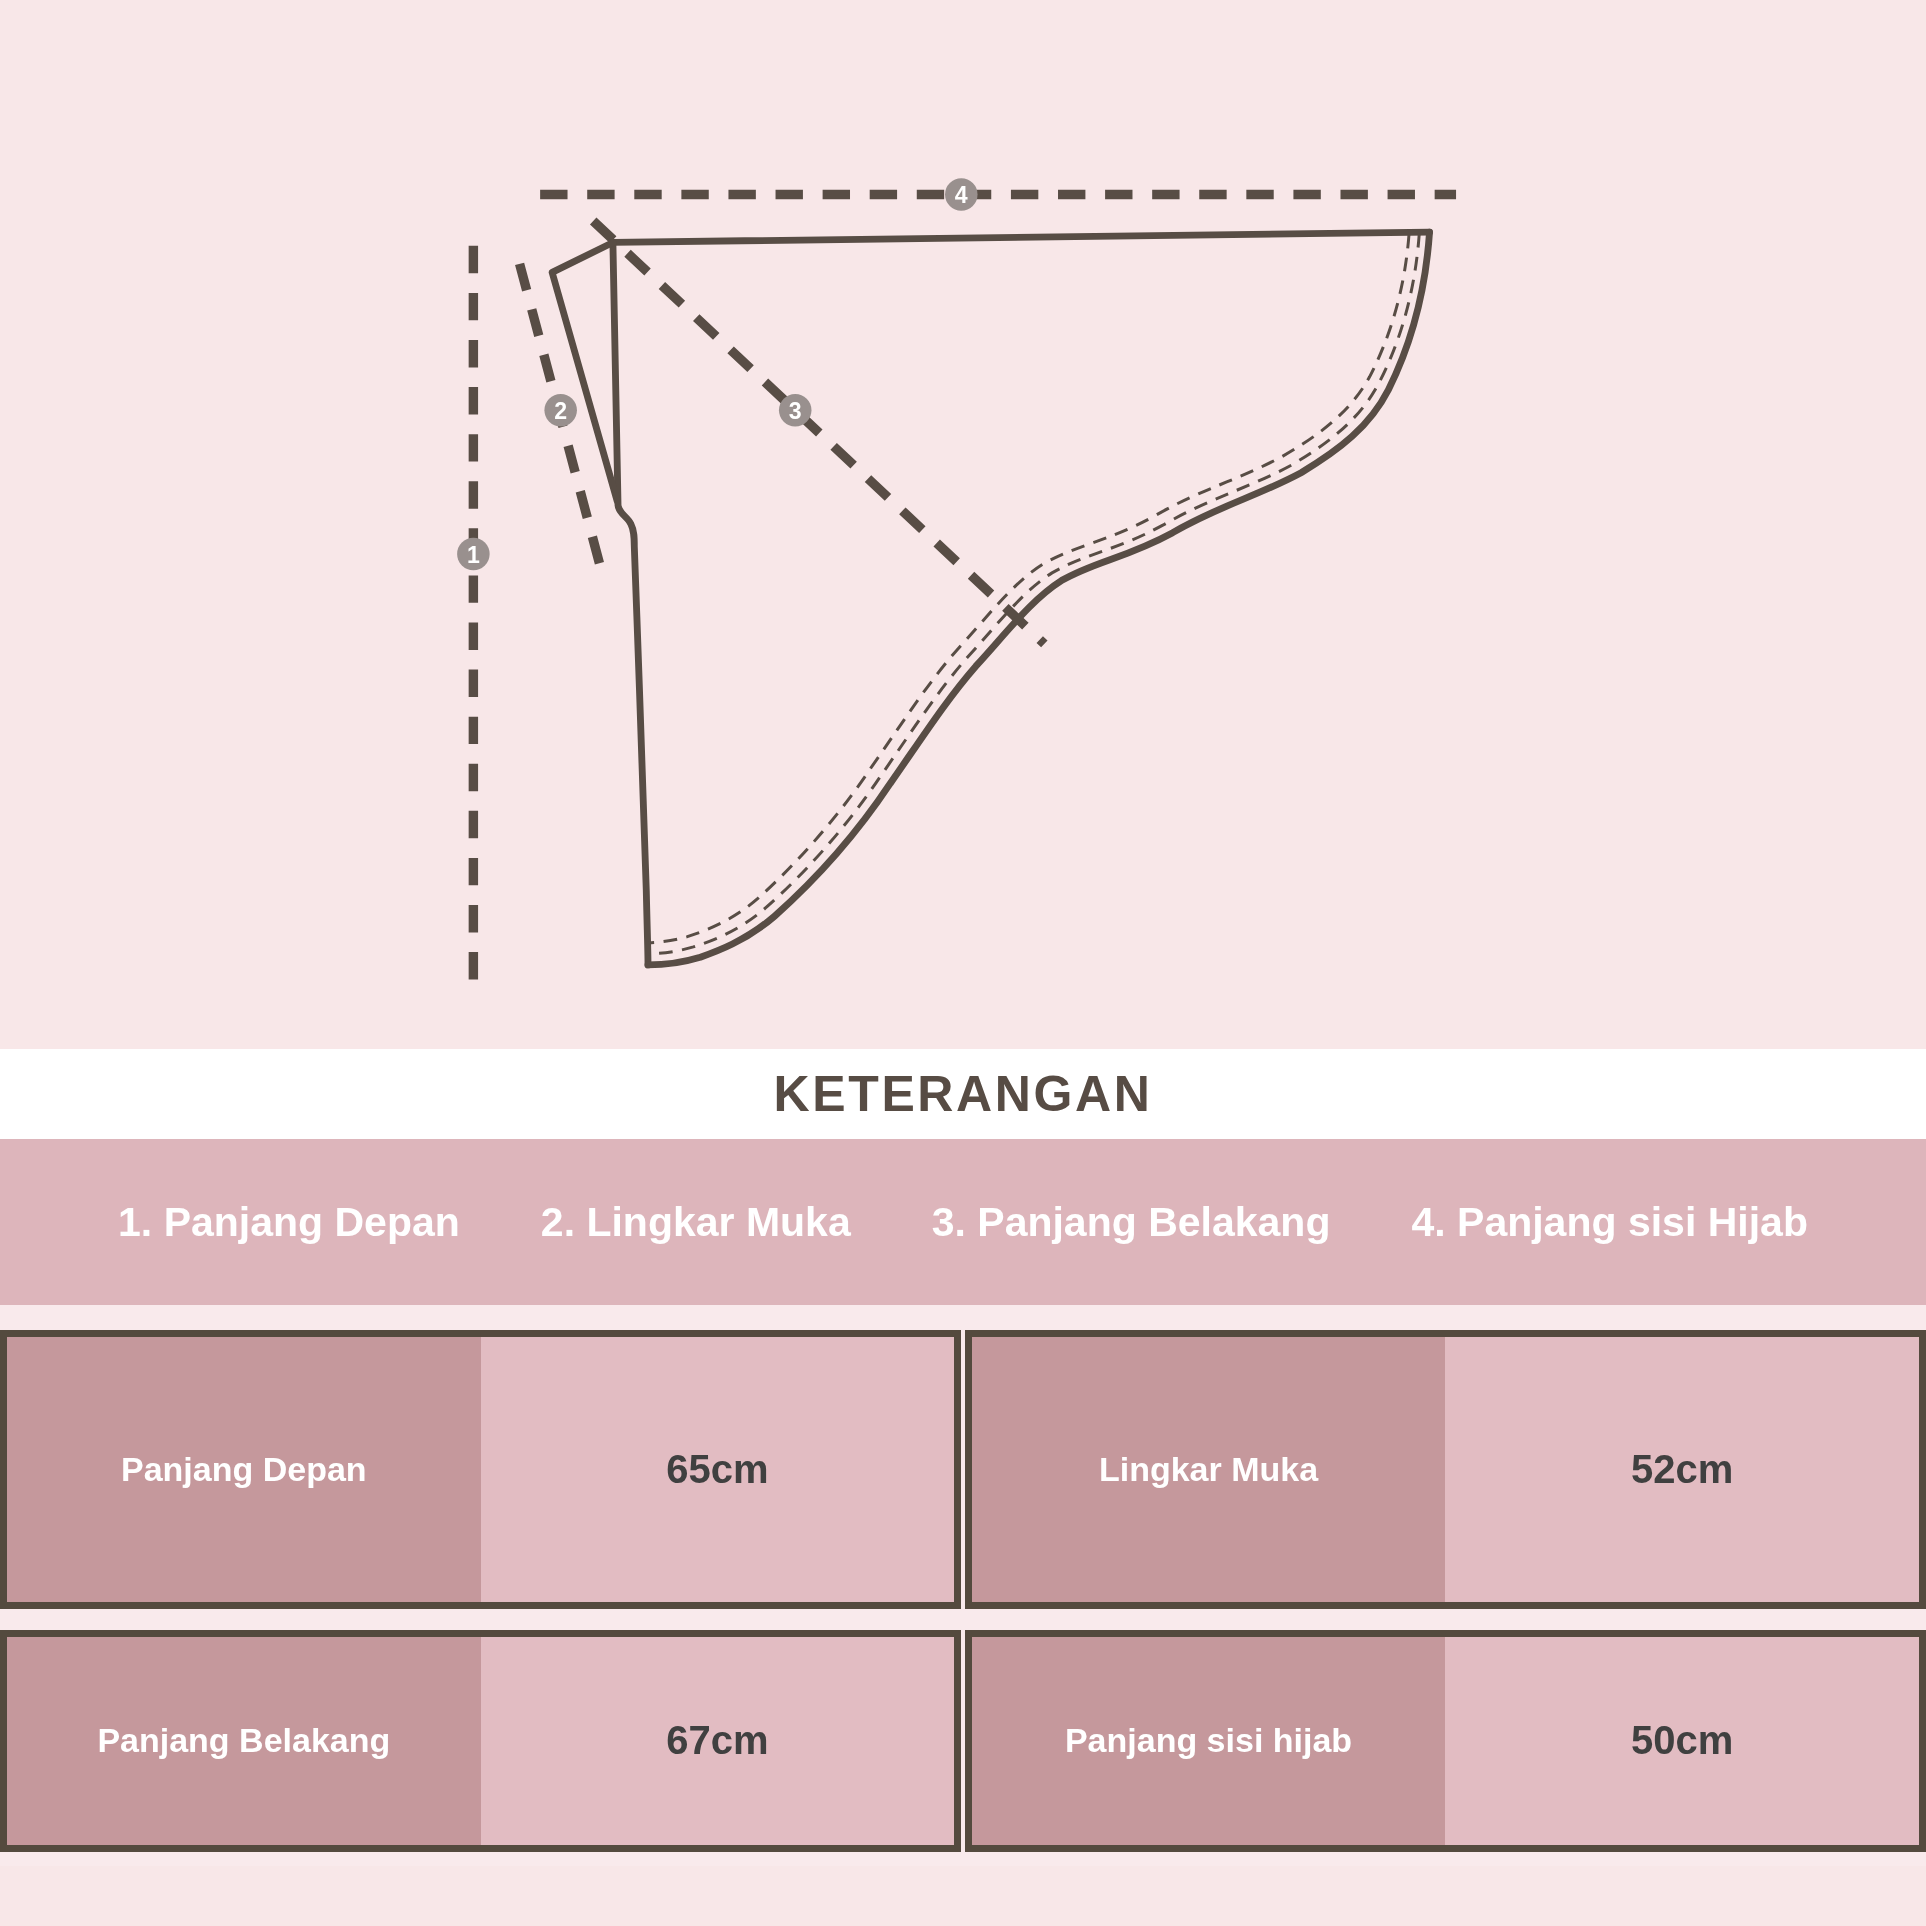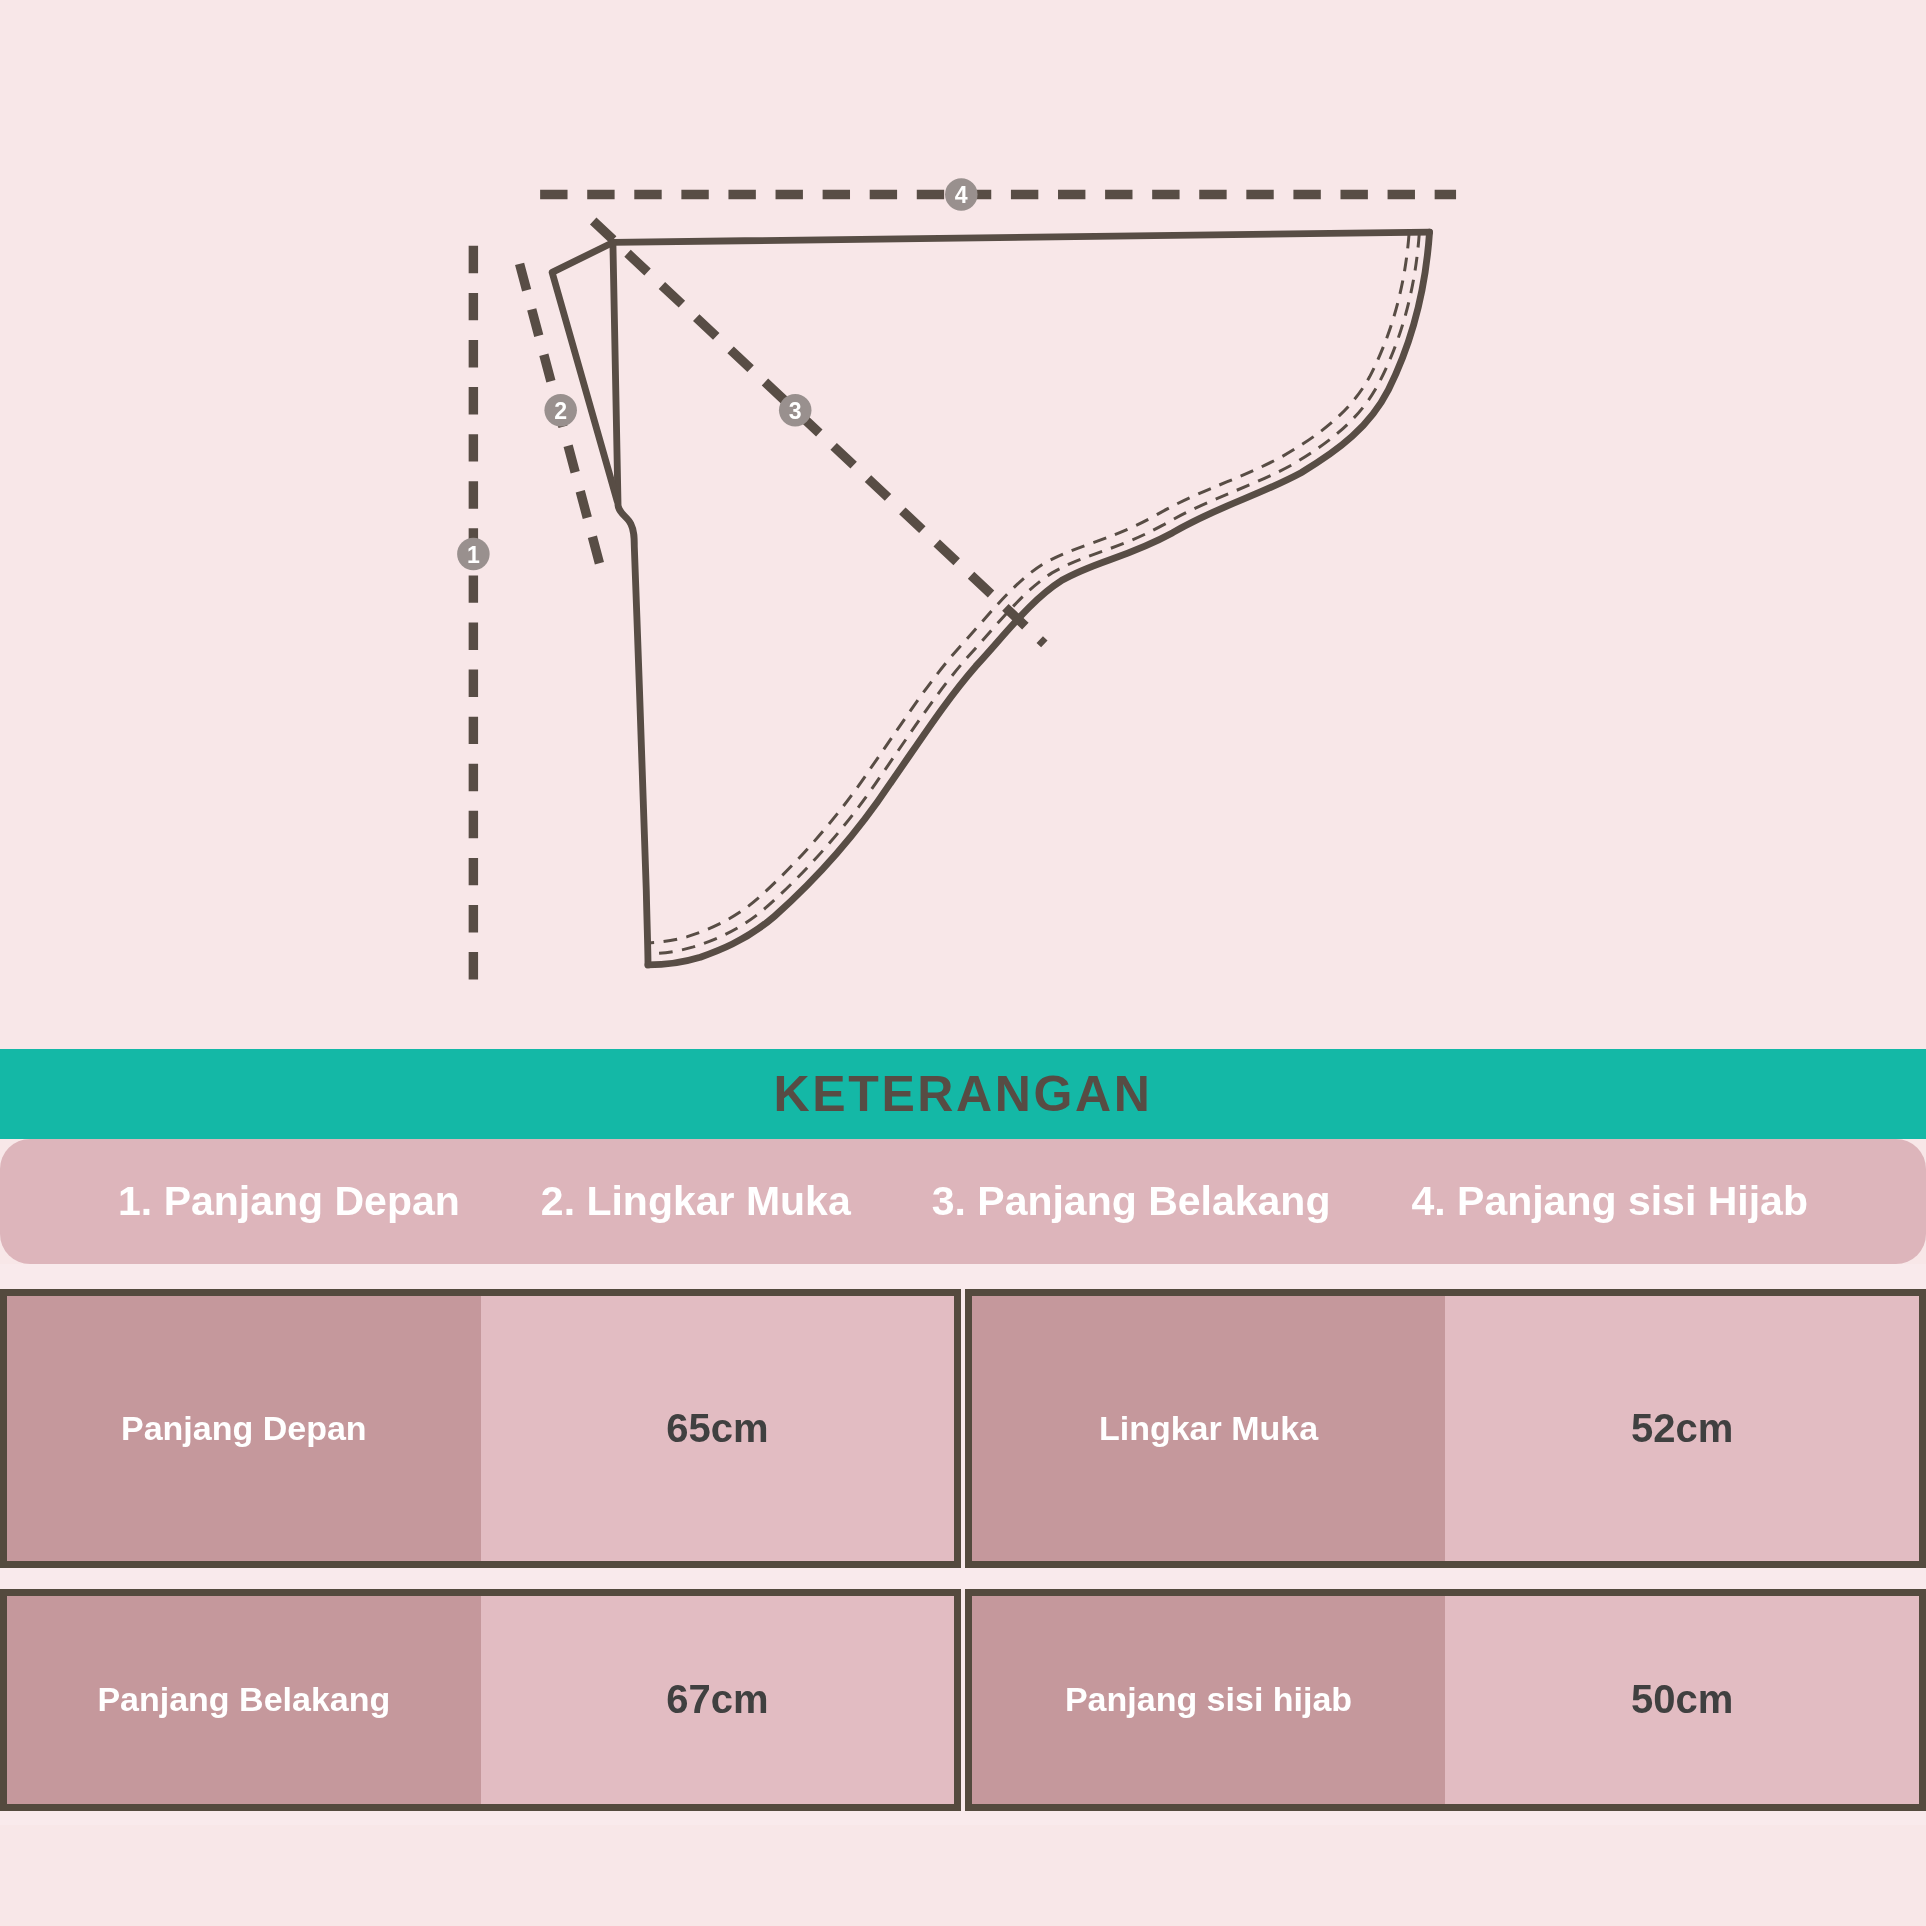--- a/index.html
+++ b/index.html
@@ -36,41 +36,40 @@
   .diagram-svg {
     position: absolute;
     inset: 0;
     width: 1926px;
     height: 1049px;
   }
   
   .band-heading {
     width: 1926px;
     height: 90px;
-    background: #14b8a6;
+    background: #ffffff;
     display: flex;
     align-items: center;
     justify-content: center;
   }
   .band-heading span {
     font-size: 50px;
     font-weight: 700;
     letter-spacing: 2.6px;
     color: #574c44;
   }
   
   .band-legend {
     width: 1926px;
-    height: 125px;
+    height: 166px;
     background: #ddb5bb;
     display: flex;
     align-items: center;
     justify-content: center;
     gap: 81px;
-    border-radius: 30px;
   }
   .legend-item {
     font-size: 41px;
     font-weight: 600;
     color: #ffffff;
     white-space: nowrap;
   }
   
   .strip { width: 1926px; height: 25px; background: #f9eaec; }
   .strip-gap { width: 1926px; height: 20.5px; background: #f9eaec; }

